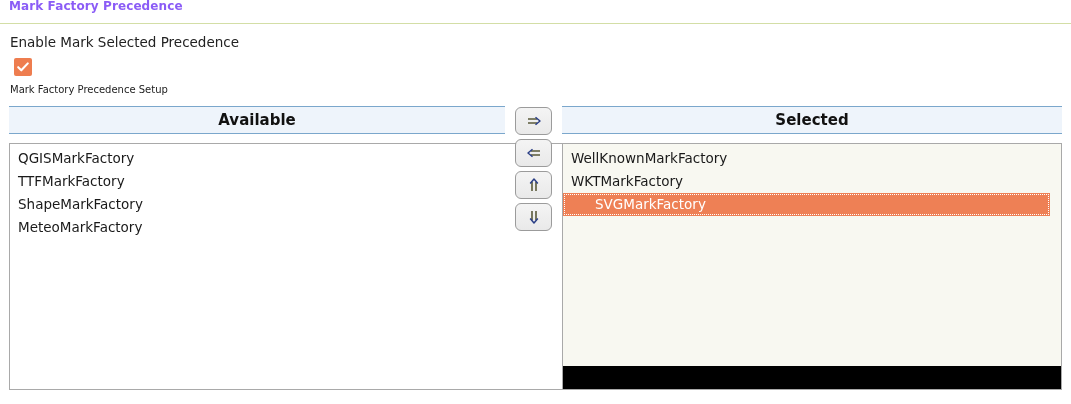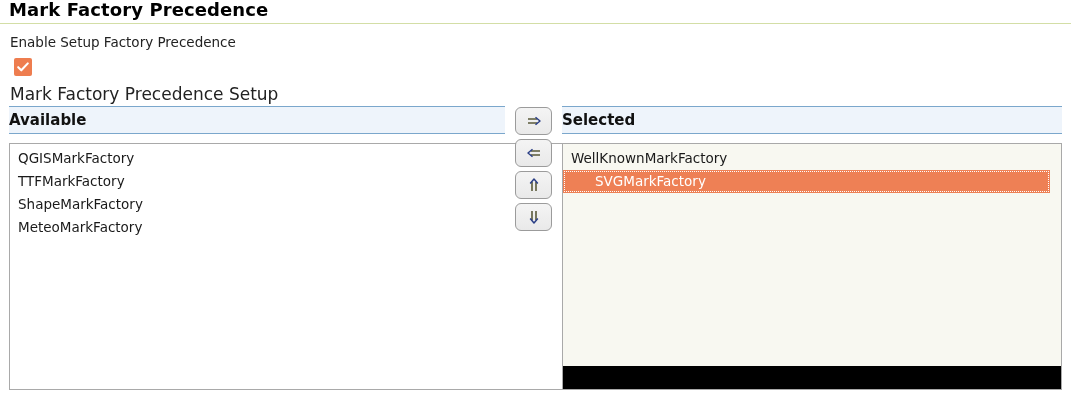--- a/index.html
+++ b/index.html
@@ -14,23 +14,23 @@
     color: #222222;
     overflow: hidden;
     position: relative;
   }
 
   
   .page-title {
     position: absolute;
     left: 9px;
     top: -1px;
-    font-size: 18px;
+    font-size: 12px;
     font-weight: bold;
-    color: #000000;
+    color: #8b5cf6;
     letter-spacing: 0.1px;
     white-space: nowrap;
   }
   .title-rule {
     position: absolute;
     left: 0px;
     top: 23px;
     width: 1071px;
     height: 1px;
     background: #d3dea6;
@@ -59,37 +59,37 @@
   .checkbox svg {
     position: absolute;
     left: 2px;
     top: 2px;
   }
 
   .setup-label {
     position: absolute;
     left: 10px;
     top: 84px;
-    font-size: 17px;
+    font-size: 10px;
     color: #222222;
     white-space: nowrap;
   }
 
   
   .col-header {
     position: absolute;
     top: 106px;
     height: 28px;
     box-sizing: border-box;
     background: #eef4fb;
     border-top: 1px solid #7ba7cc;
     border-bottom: 1px solid #7ba7cc;
     display: flex;
     align-items: center;
-    justify-content: flex-start;
+    justify-content: center;
     font-size: 15px;
     font-weight: bold;
     color: #111111;
   }
   .col-header.available { left: 9px;  width: 496px; }
   .col-header.selected  { left: 562px; width: 500px; }
 
   
   .listbox {
     position: absolute;
@@ -167,21 +167,21 @@
     cursor: pointer;
   }
   .arrow-btn svg { display: block; }
 </style>
 </head>
 <body>
 
 <div class="page-title">Mark Factory Precedence</div>
 <div class="title-rule"></div>
 
-<div class="enable-label">Enable Setup Factory Precedence</div>
+<div class="enable-label">Enable Mark Selected Precedence</div>
 
 <div class="checkbox">
   <svg width="14" height="14" viewBox="0 0 14 14">
     <path d="M2.2 7.2 L5.3 10.3 L11.8 3.4" stroke="#ffffff" stroke-width="2.1" fill="none" stroke-linecap="round" stroke-linejoin="round"></path>
   </svg>
 </div>
 
 <div class="setup-label">Mark Factory Precedence Setup</div>
 
 <div class="col-header available">
@@ -222,15 +222,16 @@
     </svg>
   </div>
 </div>
 
 <div class="col-header selected">
   <span>Selected</span>
 </div>
 <div class="listbox selected">
   <div class="list-inner">
     <div class="list-item">WellKnownMarkFactory</div>
+    <div class="list-item">WKTMarkFactory</div>
     <div class="list-item highlight">SVGMarkFactory</div>
   </div>
 </div>
 
 </body></html>

